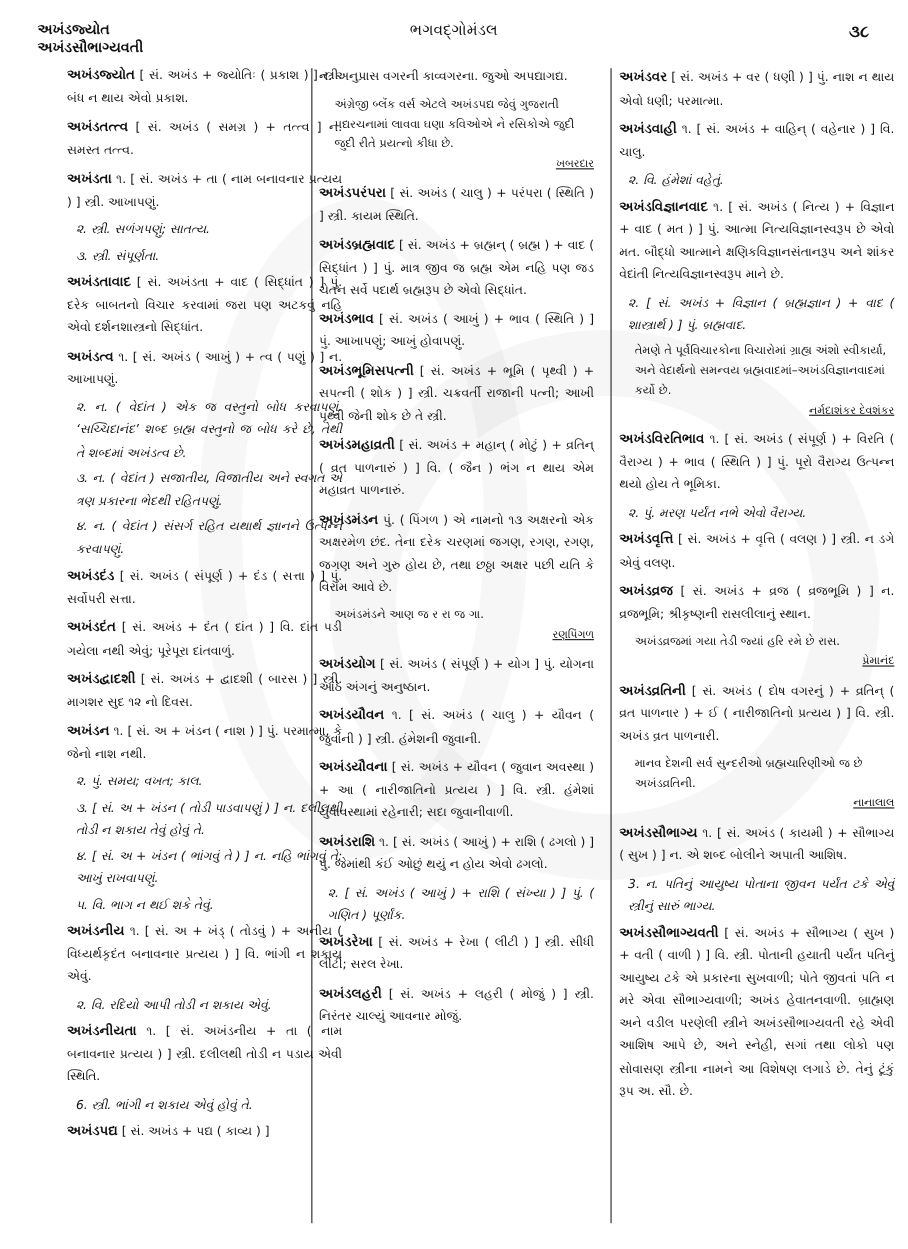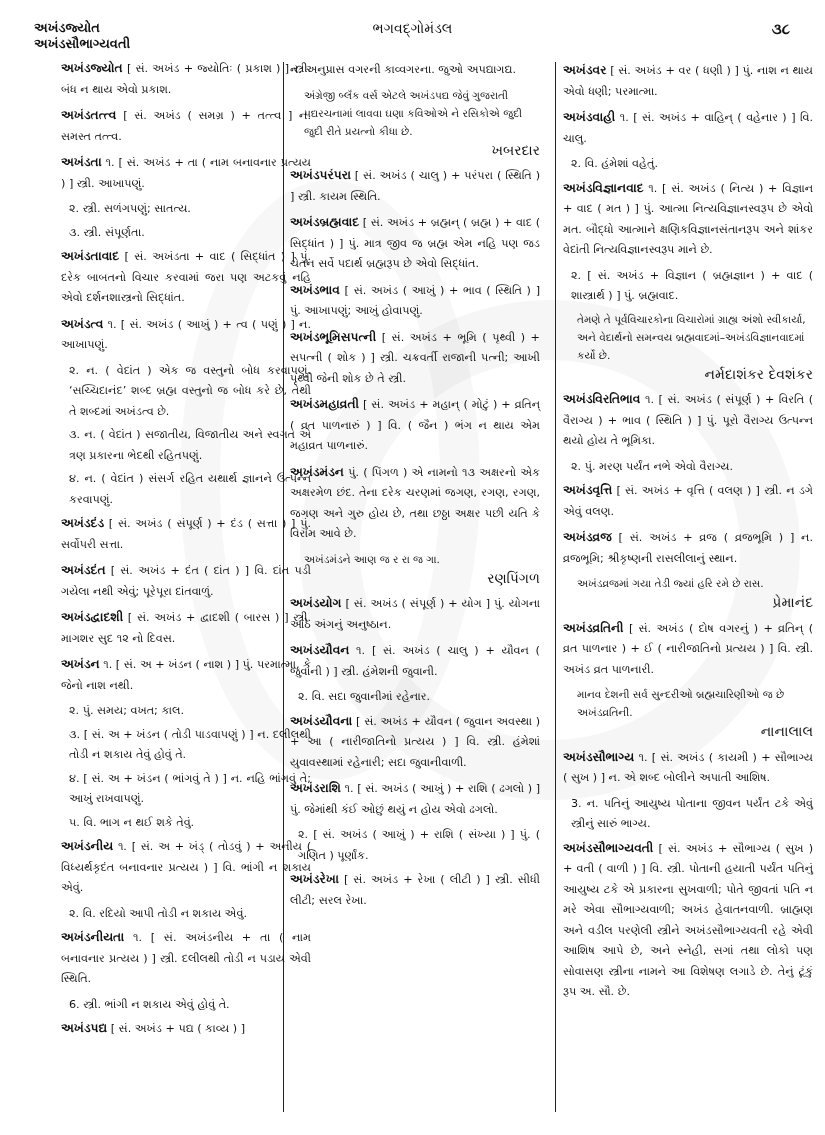--- a/index.html
+++ b/index.html
@@ -16,23 +16,23 @@
   .col { position:absolute; top:60px; width:250px; font-size:11.2px; line-height:20.5px; }
   .col1 { left:30px; top:58px;margin-left:31px; }
   .col2 { left:290px; }
   .col3 { left:563px; }
   .rule { position:absolute; top:62px; width:0; border-left:1.5px solid #222; height:1050px; }
   .rule1 { left:283px; }
   .rule2 { left:555px; }
   .entry { margin:0 0 5px 0; text-align:justify; }
   .hw { font-weight:bold; font-size:12.2px; }
   .def { }
-  .sense { margin:0 0 3px 8px; text-align:justify; }
+  .sense { margin:0 0 3px 8px; text-align:justify;font-style:italic; }
   .quote { margin:2px 0 0 14px; font-size:10.5px; line-height:18px; }
-  .author { text-align:right; font-size:14px; margin:0 0 5px 0; }
+  .author { text-align:right; font-size:10px; margin:0 0 5px 0;text-decoration:underline; }
 </style>
 </head>
 <body>
 
 <div class="watermark"></div>
 <div class="watermark2"></div>
 
 <div class="header">
   <div class="guide">
     <div>અખંડજ્યોત</div>
@@ -77,25 +77,25 @@
     <div class="entry"><span class="hw">અખંડપરંપરા</span> <span class="def">[ સં. અખંડ ( ચાલુ ) + પરંપરા ( સ્થિતિ ) ] સ્ત્રી. કાયમ સ્થિતિ.</span></div>
     <div class="entry"><span class="hw">અખંડબ્રહ્મવાદ</span> <span class="def">[ સં. અખંડ + બ્રહ્મન્ ( બ્રહ્મ ) + વાદ ( સિદ્ધાંત ) ] પું. માત્ર જીવ જ બ્રહ્મ એમ નહિ પણ જડ ચેતન સર્વે પદાર્થ બ્રહ્મરૂપ છે એવો સિદ્ધાંત.</span></div>
     <div class="entry"><span class="hw">અખંડભાવ</span> <span class="def">[ સં. અખંડ ( આખું ) + ભાવ ( સ્થિતિ ) ] પું. આખાપણું; આખું હોવાપણું.</span></div>
     <div class="entry"><span class="hw">અખંડભૂમિસપત્ની</span> <span class="def">[ સં. અખંડ + ભૂમિ ( પૃથ્વી ) + સપત્ની ( શોક ) ] સ્ત્રી. ચક્રવર્તી રાજાની પત્ની; આખી પૃથ્વી જેની શોક છે તે સ્ત્રી.</span></div>
     <div class="entry"><span class="hw">અખંડમહાવ્રતી</span> <span class="def">[ સં. અખંડ + મહાન્ ( મોટું ) + વ્રતિન્ ( વ્રત પાળનારું ) ] વિ. ( જૈન ) ભંગ ન થાય એમ મહાવ્રત પાળનારું.</span></div>
     <div class="entry"><span class="hw">અખંડમંડન</span> <span class="def">પું. ( પિંગળ ) એ નામનો ૧૩ અક્ષરનો એક અક્ષરમેળ છંદ. તેના દરેક ચરણમાં જગણ, રગણ, રગણ, જગણ અને ગુરુ હોય છે, તથા છઠ્ઠા અક્ષર પછી યતિ કે વિરામ આવે છે.</span></div>
     <div class="quote">અખંડમંડને આણ જ ર રા જ ગા.</div>
     <div class="author">રણપિંગળ</div>
     <div class="entry"><span class="hw">અખંડયોગ</span> <span class="def">[ સં. અખંડ ( સંપૂર્ણ ) + યોગ ] પું. યોગના આઠે અંગનું અનુષ્ઠાન.</span></div>
     <div class="entry"><span class="hw">અખંડયૌવન</span> <span class="def">૧. [ સં. અખંડ ( ચાલુ ) + યૌવન ( જુવાની ) ] સ્ત્રી. હંમેશની જુવાની.</span></div>
-    <div class="sense">૨. વિ. સદા જુવાનીમાં રહેનાર.</div>
     <div class="entry"><span class="hw">અખંડયૌવના</span> <span class="def">[ સં. અખંડ + યૌવન ( જુવાન અવસ્થા ) + આ ( નારીજાતિનો પ્રત્યય ) ] વિ. સ્ત્રી. હંમેશાં યુવાવસ્થામાં રહેનારી; સદા જુવાનીવાળી.</span></div>
     <div class="entry"><span class="hw">અખંડરાશિ</span> <span class="def">૧. [ સં. અખંડ ( આખું ) + રાશિ ( ઢગલો ) ] પું. જેમાંથી કંઈ ઓછું થયું ન હોય એવો ઢગલો.</span></div>
     <div class="sense">૨. [ સં. અખંડ ( આખું ) + રાશિ ( સંખ્યા ) ] પું. ( ગણિત ) પૂર્ણાંક.</div>
     <div class="entry"><span class="hw">અખંડરેખા</span> <span class="def">[ સં. અખંડ + રેખા ( લીટી ) ] સ્ત્રી. સીધી લીટી; સરલ રેખા.</span></div>
+    <div class="entry"><span class="hw">અખંડલહરી</span> <span class="def">[ સં. અખંડ + લહરી ( મોજું ) ] સ્ત્રી. નિરંતર ચાલ્યું આવનાર મોજું.</span></div>
   </div>
 <div class="col col3">
     <div class="entry"><span class="hw">અખંડવર</span> <span class="def">[ સં. અખંડ + વર ( ધણી ) ] પું. નાશ ન થાય એવો ધણી; પરમાત્મા.</span></div>
     <div class="entry"><span class="hw">અખંડવાહી</span> <span class="def">૧. [ સં. અખંડ + વાહિન્ ( વહેનાર ) ] વિ. ચાલુ.</span></div>
     <div class="sense">૨. વિ. હંમેશાં વહેતું.</div>
     <div class="entry"><span class="hw">અખંડવિજ્ઞાનવાદ</span> <span class="def">૧. [ સં. અખંડ ( નિત્ય ) + વિજ્ઞાન + વાદ ( મત ) ] પું. આત્મા નિત્યવિજ્ઞાનસ્વરૂપ છે એવો મત. બૌદ્ધો આત્માને ક્ષણિકવિજ્ઞાનસંતાનરૂપ અને શાંકર વેદાંતી નિત્યવિજ્ઞાનસ્વરૂપ માને છે.</span></div>
     <div class="sense">૨. [ સં. અખંડ + વિજ્ઞાન ( બ્રહ્મજ્ઞાન ) + વાદ ( શાસ્ત્રાર્થ ) ] પું. બ્રહ્મવાદ.</div>
     <div class="quote">તેમણે તે પૂર્વવિચારકોના વિચારોમાં ગ્રાહ્ય અંશો સ્વીકાર્યા, અને વેદાર્થનો સમન્વય બ્રહ્મવાદમાં–અખંડવિજ્ઞાનવાદમાં કર્યો છે.</div>
     <div class="author">નર્મદાશંકર દેવશંકર</div>
     <div class="entry"><span class="hw">અખંડવિરતિભાવ</span> <span class="def">૧. [ સં. અખંડ ( સંપૂર્ણ ) + વિરતિ ( વૈરાગ્ય ) + ભાવ ( સ્થિતિ ) ] પું. પૂરો વૈરાગ્ય ઉત્પન્ન થયો હોય તે ભૂમિકા.</span></div>

